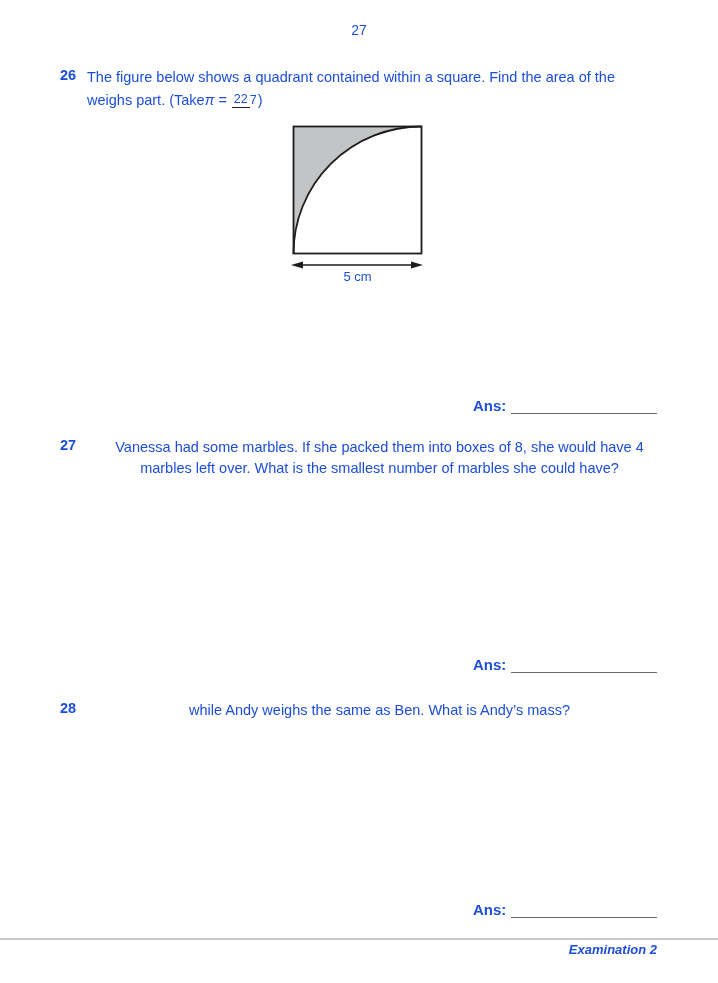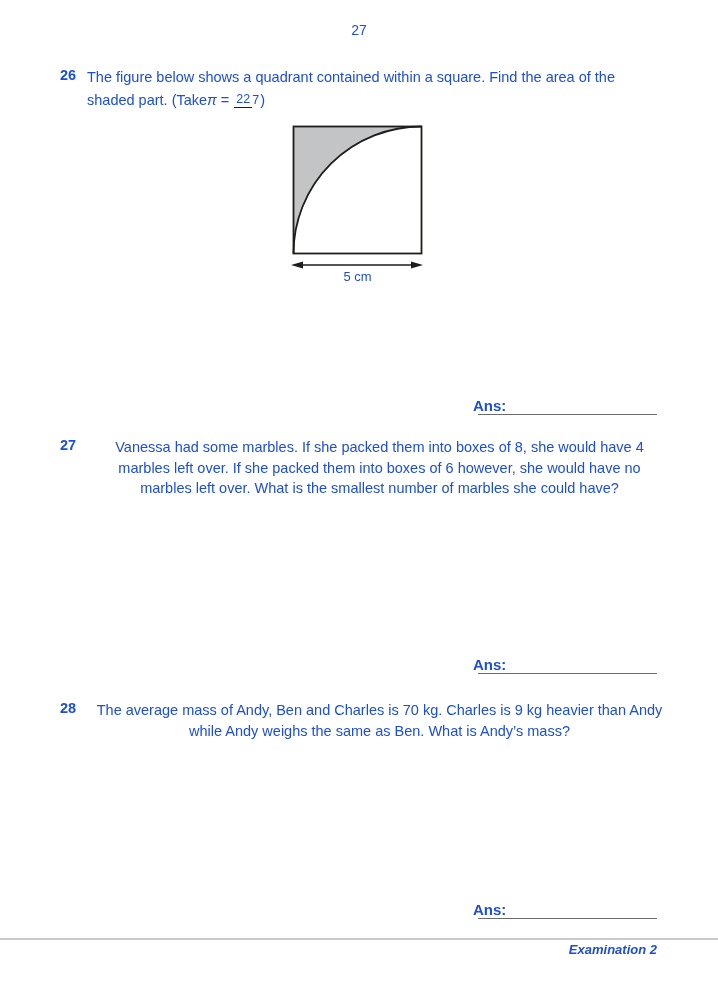--- a/index.html
+++ b/index.html
@@ -44,21 +44,21 @@
   .fraction .num { border-bottom: 1.3px solid #1c1c1c; padding: 0 2px 1px; }
   .fraction .den { padding-top: 1px; }
   .figure-svg { left: 292px; top: 125px; }
   .arrow-svg { left: 290px; top: 259px; }
   .dim-label {
     left: 292px; top: 269px; width: 131px;
     text-align: center; font-size: 13px;
   }
   .ans-row {
     left: 473px; width: 184px;
-    display: flex;  flex-direction: column;
+    display: flex; align-items: flex-end;
   }
   .ans-label { font-size: 15px; font-weight: 700; line-height: 17px; }
   .ans-line {
     flex: 1; margin-left: 5px; height: 15px;
     border-bottom: 1.4px solid #6b6b6b;
   }
   .footer-rule {
     left: 0; top: 938px; width: 718px; height: 2px;
     background: #c9c9c9;
   }
@@ -70,21 +70,21 @@
 </head>
 <body>
 
 <div class="sheet">
 
   <div class="abs page-number">27</div>
 
   <div class="abs q-num" style="top:67px">26</div>
   <div class="abs q-line" style="top:67px">The figure below shows a quadrant contained within a square. Find the area of the</div>
   <div class="abs q-line frac-row" style="top:87px">
-    <span>shaded part. (Take </span>
+    <span>weighs part. (Take </span>
     <span class="pi">π</span>
     <span class="eq">=</span>
     <span class="fraction">
       <span class="num">22</span>
       <span class="den">7</span>
     </span>
     <span>)</span>
   </div>
 
   <svg class="abs figure-svg" width="131" height="130" viewBox="0 0 131 130">
@@ -101,32 +101,30 @@
   <div class="abs dim-label">5 cm</div>
 
   <div class="abs ans-row" style="top:397px">
     <span class="ans-label">Ans:</span>
     <span class="ans-line"></span>
   </div>
 
   <div class="abs q-num" style="top:437px">27</div>
   <div class="abs q-block" style="top:437px">
     <div>Vanessa had some marbles. If she packed them into boxes of 8, she would have 4</div>
-    <div>marbles left over. If she packed them into boxes of 6 however, she would have no</div>
     <div>marbles left over. What is the smallest number of marbles she could have?</div>
   </div>
 
   <div class="abs ans-row" style="top:656px">
     <span class="ans-label">Ans:</span>
     <span class="ans-line"></span>
   </div>
 
   <div class="abs q-num" style="top:700px">28</div>
   <div class="abs q-block" style="top:700px">
-    <div>The average mass of Andy, Ben and Charles is 70 kg. Charles is 9 kg heavier than Andy</div>
     <div>while Andy weighs the same as Ben. What is Andy’s mass?</div>
   </div>
 
   <div class="abs ans-row" style="top:901px">
     <span class="ans-label">Ans:</span>
     <span class="ans-line"></span>
   </div>
 
   <div class="abs footer-rule"></div>
   <div class="abs footer-label">Examination 2</div>

